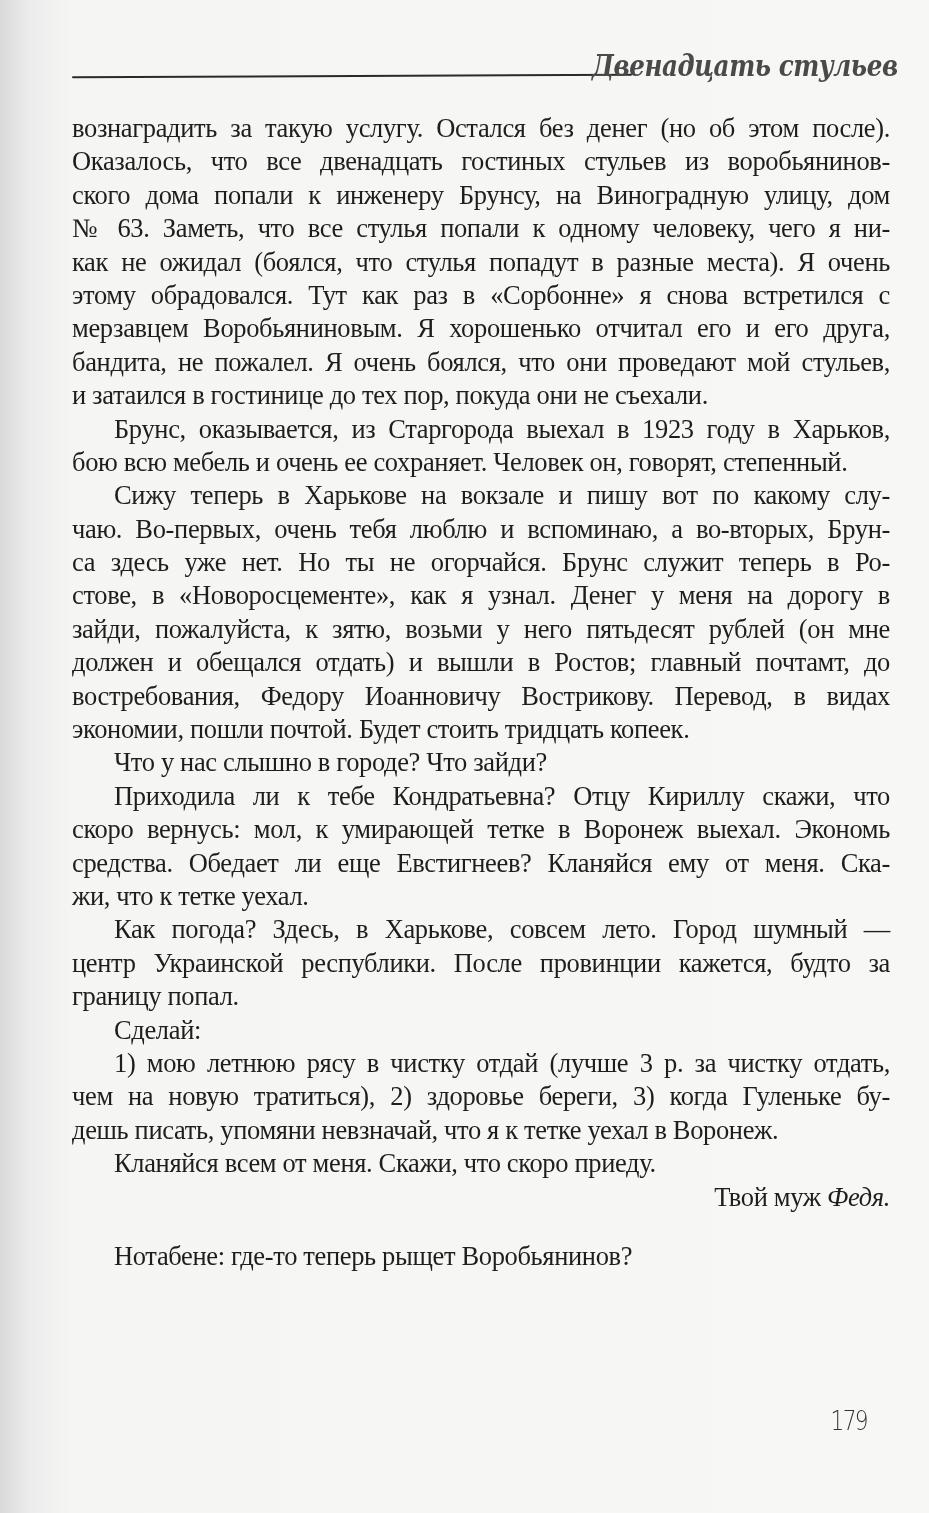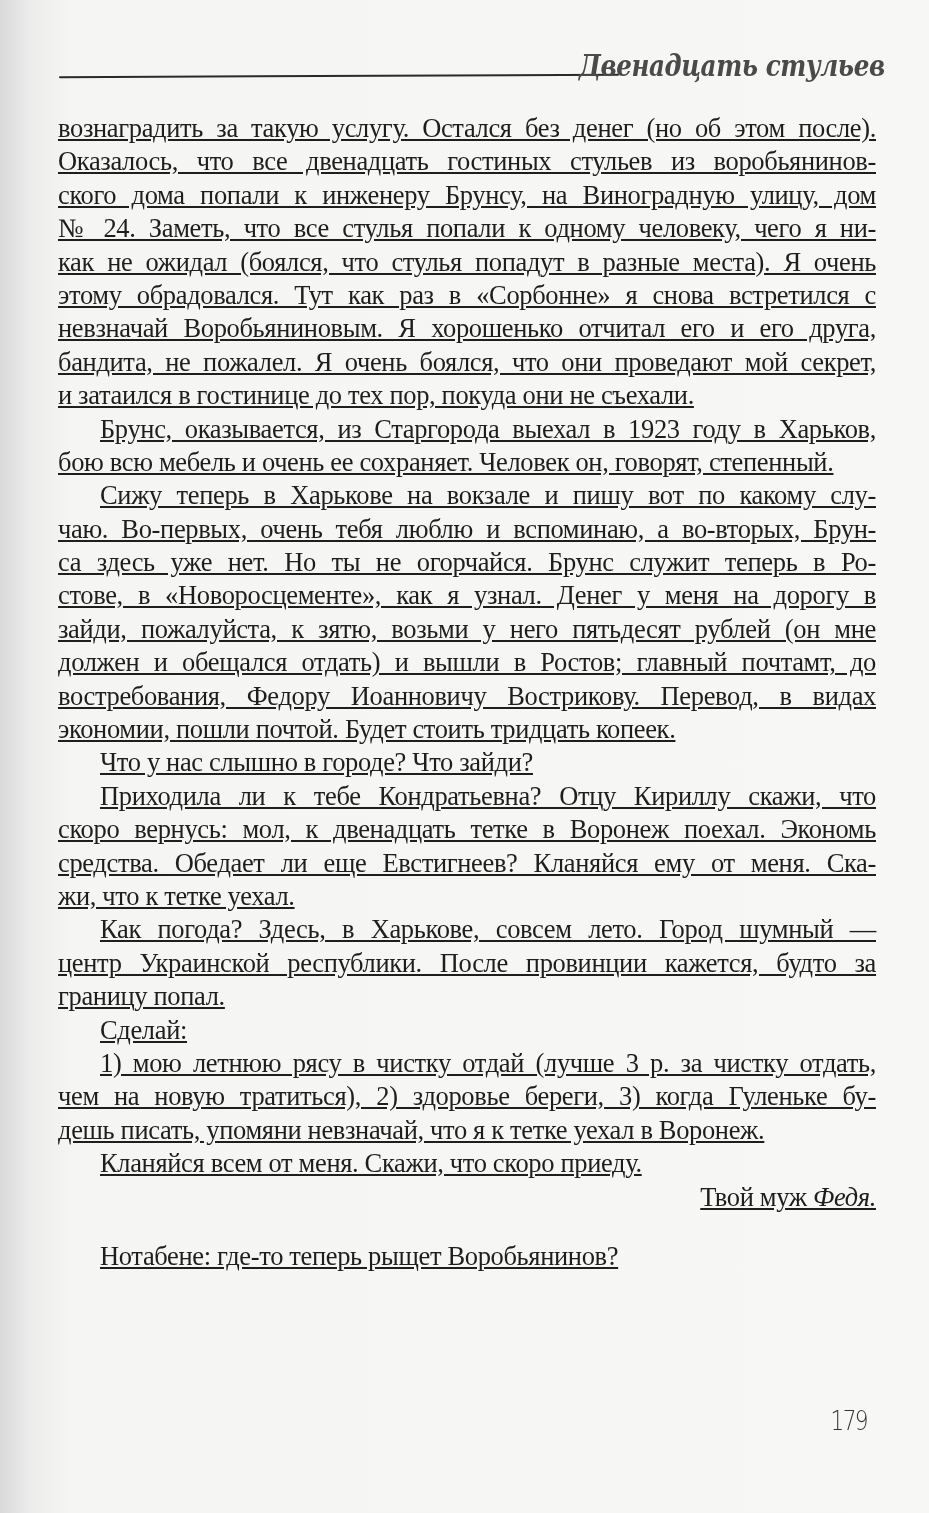--- a/index.html
+++ b/index.html
@@ -4,39 +4,38 @@
   <style>
     html, body { margin: 0; padding: 0; }
     body {
       width: 929px; height: 1513px;
       background: linear-gradient(to right, #d9d9d9 0px, #ececec 30px, #f5f5f3 70px, #f7f7f5 100%);
       position: relative; overflow: hidden;
       font-family: "Liberation Serif", "DejaVu Serif", serif;
       color: #1e1e1e;
     }
     .running-head {
-      position: absolute; left: 59px; top: 48px; width: 826px; height: 40px;
+      position: absolute; left: 72px; top: 48px; width: 826px; height: 40px;
     }
     .running-head .rule {
       position: absolute; left: 0; top: 27px; width: 560px; height: 2px;
       background: #2a2a2a; border-radius: 1px;
       transform: rotate(-0.25deg);
     }
     .running-head .title {
       position: absolute; right: 0; top: 0;
       font-family: "DejaVu Serif", serif; font-style: italic; font-weight: bold;
       font-size: 30px; color: #4a4a4a; letter-spacing: -0.5px;
       transform: scaleX(0.82); transform-origin: right center;
     }
     .text-block {
-      position: absolute; left: 58px; top: 112px; width: 818px;
+      position: absolute; left: 72px; top: 112px; width: 818px;
       font-size: 26.5px; line-height: 33.4px;
       letter-spacing: -0.35px;
       text-align: justify;
-      text-decoration: underline;
     }
     .line { display: block; white-space: nowrap; text-align-last: justify; height: 33.4px; }
     .line.last { text-align-last: left; }
     .line.indent { padding-left: 42px; }
     .line.right { text-align-last: right; text-align: left; }
     .gap { height: 26px; }
     .sig em { font-style: italic; }
     .folio {
       position: absolute; left: 826px; top: 1405px;
       font-family: "DejaVu Sans", sans-serif; font-weight: 200;
@@ -51,25 +50,25 @@
   <div class="rule"></div>
   <div class="title">Двенадцать стульев</div>
 </div>
 
 <div class="text-block">
 
   <div>
     <span class="line">вознаградить за такую услугу. Остался без денег (но об этом после).</span>
     <span class="line">Оказалось, что все двенадцать гостиных стульев из воробьянинов-</span>
     <span class="line">ского дома попали к инженеру Брунсу, на Виноградную улицу, дом</span>
-    <span class="line">№ 24. Заметь, что все стулья попали к одному человеку, чего я ни-</span>
+    <span class="line">№ 63. Заметь, что все стулья попали к одному человеку, чего я ни-</span>
     <span class="line">как не ожидал (боялся, что стулья попадут в разные места). Я очень</span>
     <span class="line">этому обрадовался. Тут как раз в «Сорбонне» я снова встретился с</span>
-    <span class="line">невзначай Воробьяниновым. Я хорошенько отчитал его и его друга,</span>
-    <span class="line">бандита, не пожалел. Я очень боялся, что они проведают мой секрет,</span>
+    <span class="line">мерзавцем Воробьяниновым. Я хорошенько отчитал его и его друга,</span>
+    <span class="line">бандита, не пожалел. Я очень боялся, что они проведают мой стульев,</span>
     <span class="line last">и затаился в гостинице до тех пор, покуда они не съехали.</span>
   </div>
 
   <div>
     <span class="line indent">Брунс, оказывается, из Старгорода выехал в 1923 году в Харьков,</span>
     <span class="line last">бою всю мебель и очень ее сохраняет. Человек он, говорят, степенный.</span>
   </div>
 
   <div>
     <span class="line indent">Сижу теперь в Харькове на вокзале и пишу вот по какому слу-</span>
@@ -81,21 +80,21 @@
     <span class="line">востребования, Федору Иоанновичу Вострикову. Перевод, в видах</span>
     <span class="line last">экономии, пошли почтой. Будет стоить тридцать копеек.</span>
   </div>
 
   <div>
     <span class="line indent last">Что у нас слышно в городе? Что зайди?</span>
   </div>
 
   <div>
     <span class="line indent">Приходила ли к тебе Кондратьевна? Отцу Кириллу скажи, что</span>
-    <span class="line">скоро вернусь: мол, к двенадцать тетке в Воронеж поехал. Экономь</span>
+    <span class="line">скоро вернусь: мол, к умирающей тетке в Воронеж выехал. Экономь</span>
     <span class="line">средства. Обедает ли еще Евстигнеев? Кланяйся ему от меня. Ска-</span>
     <span class="line last">жи, что к тетке уехал.</span>
   </div>
 
   <div>
     <span class="line indent">Как погода? Здесь, в Харькове, совсем лето. Город шумный —</span>
     <span class="line">центр Украинской республики. После провинции кажется, будто за</span>
     <span class="line last">границу попал.</span>
   </div>
 

